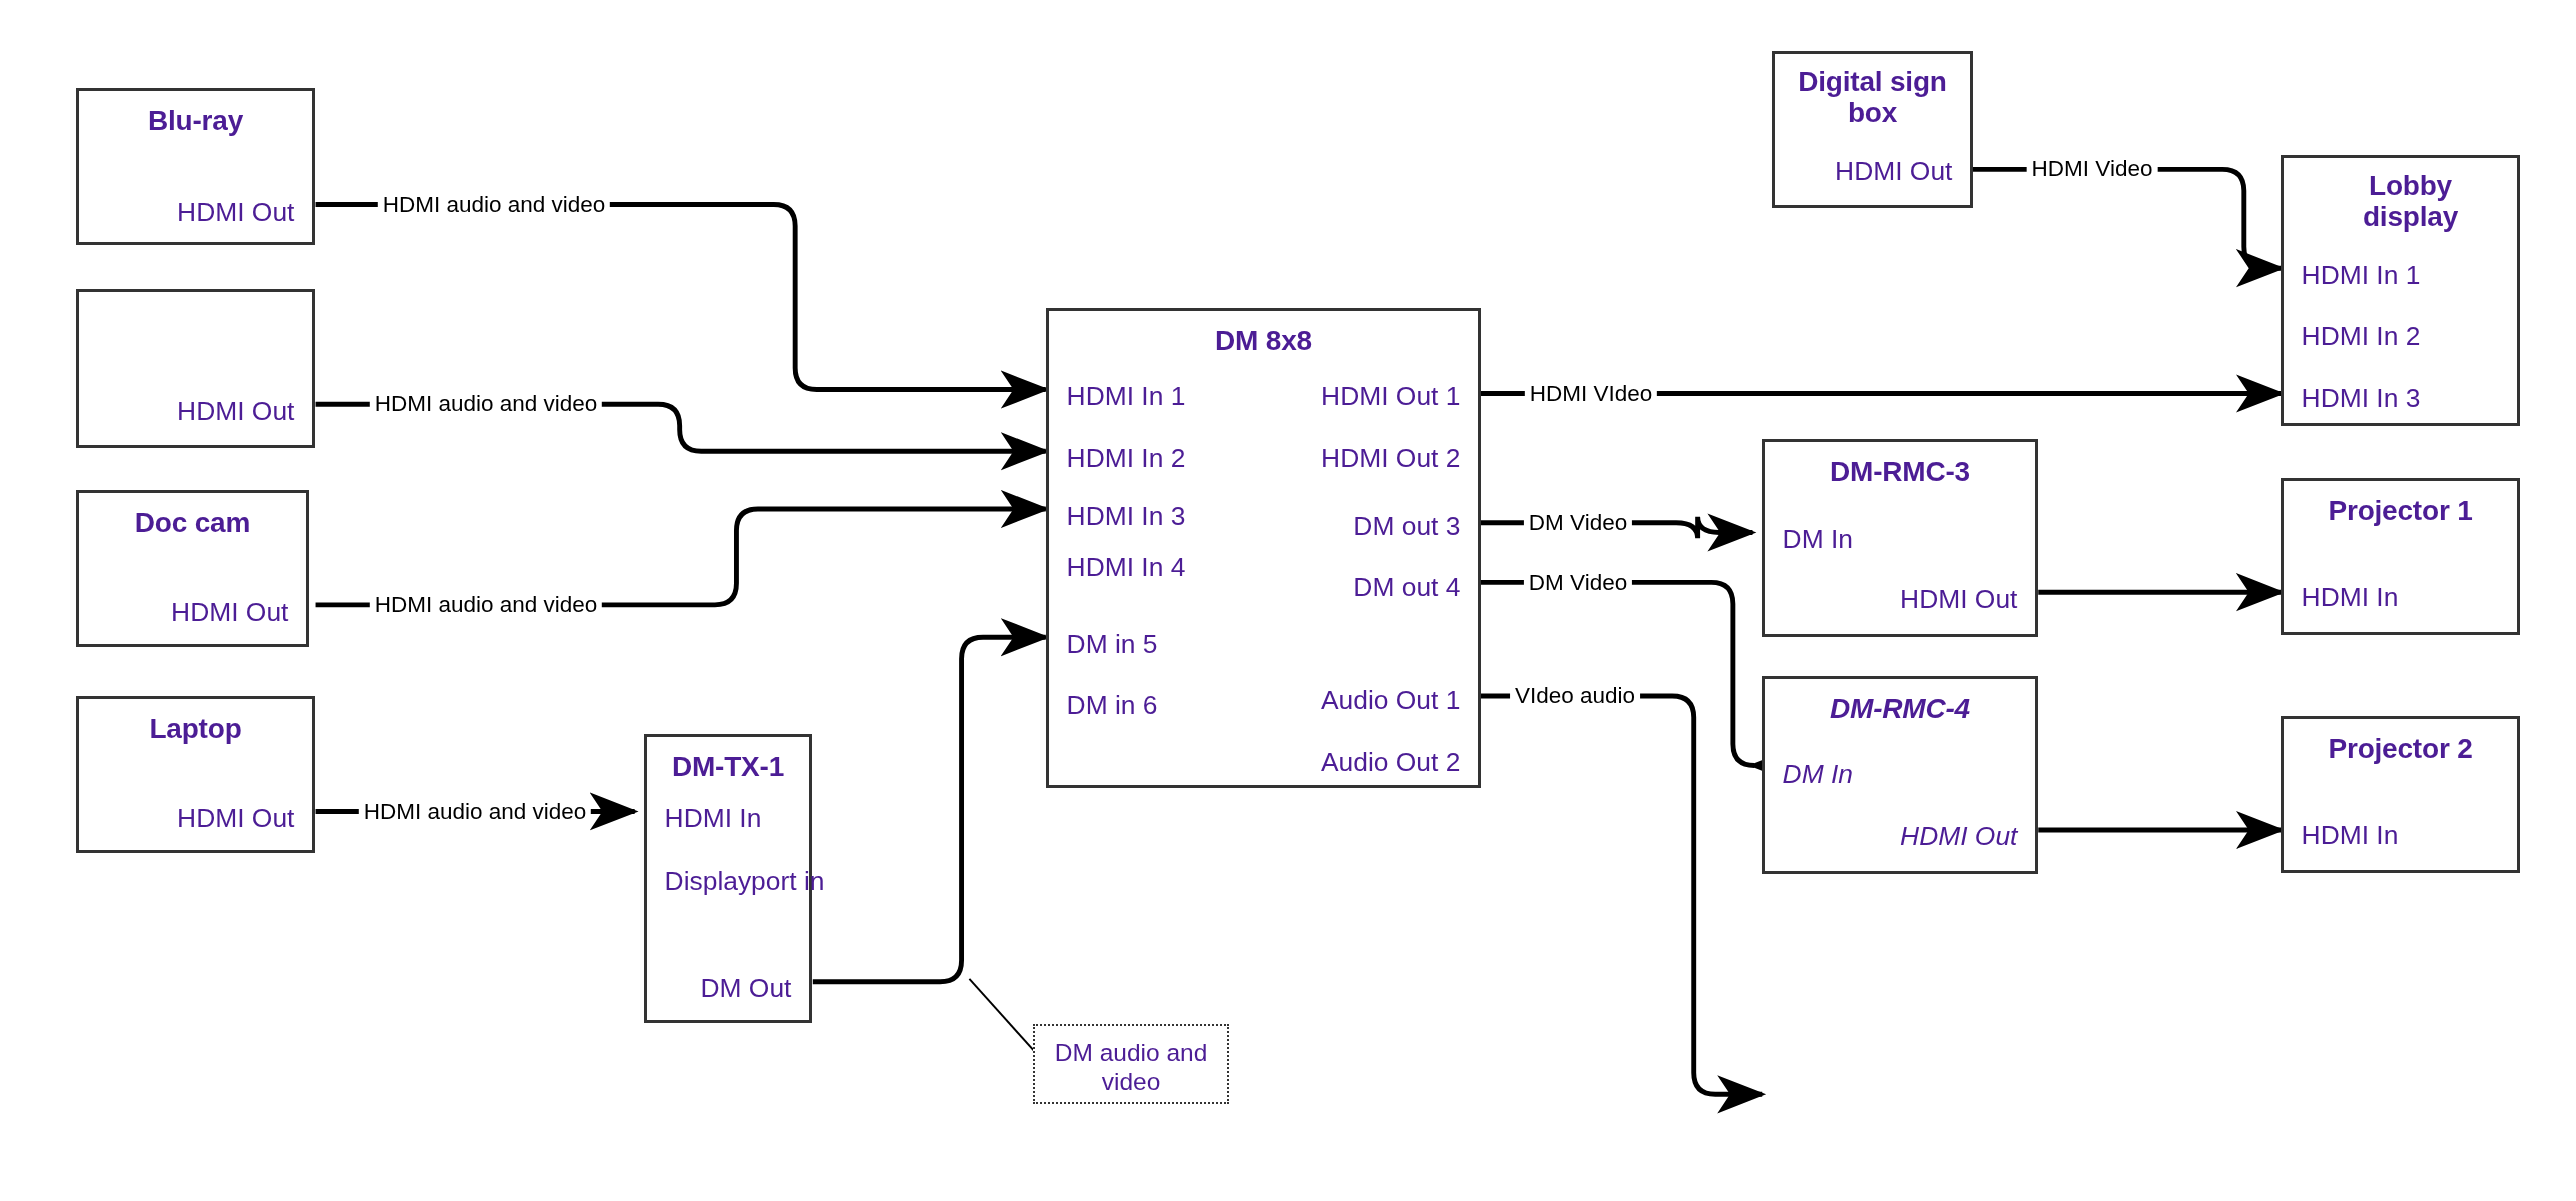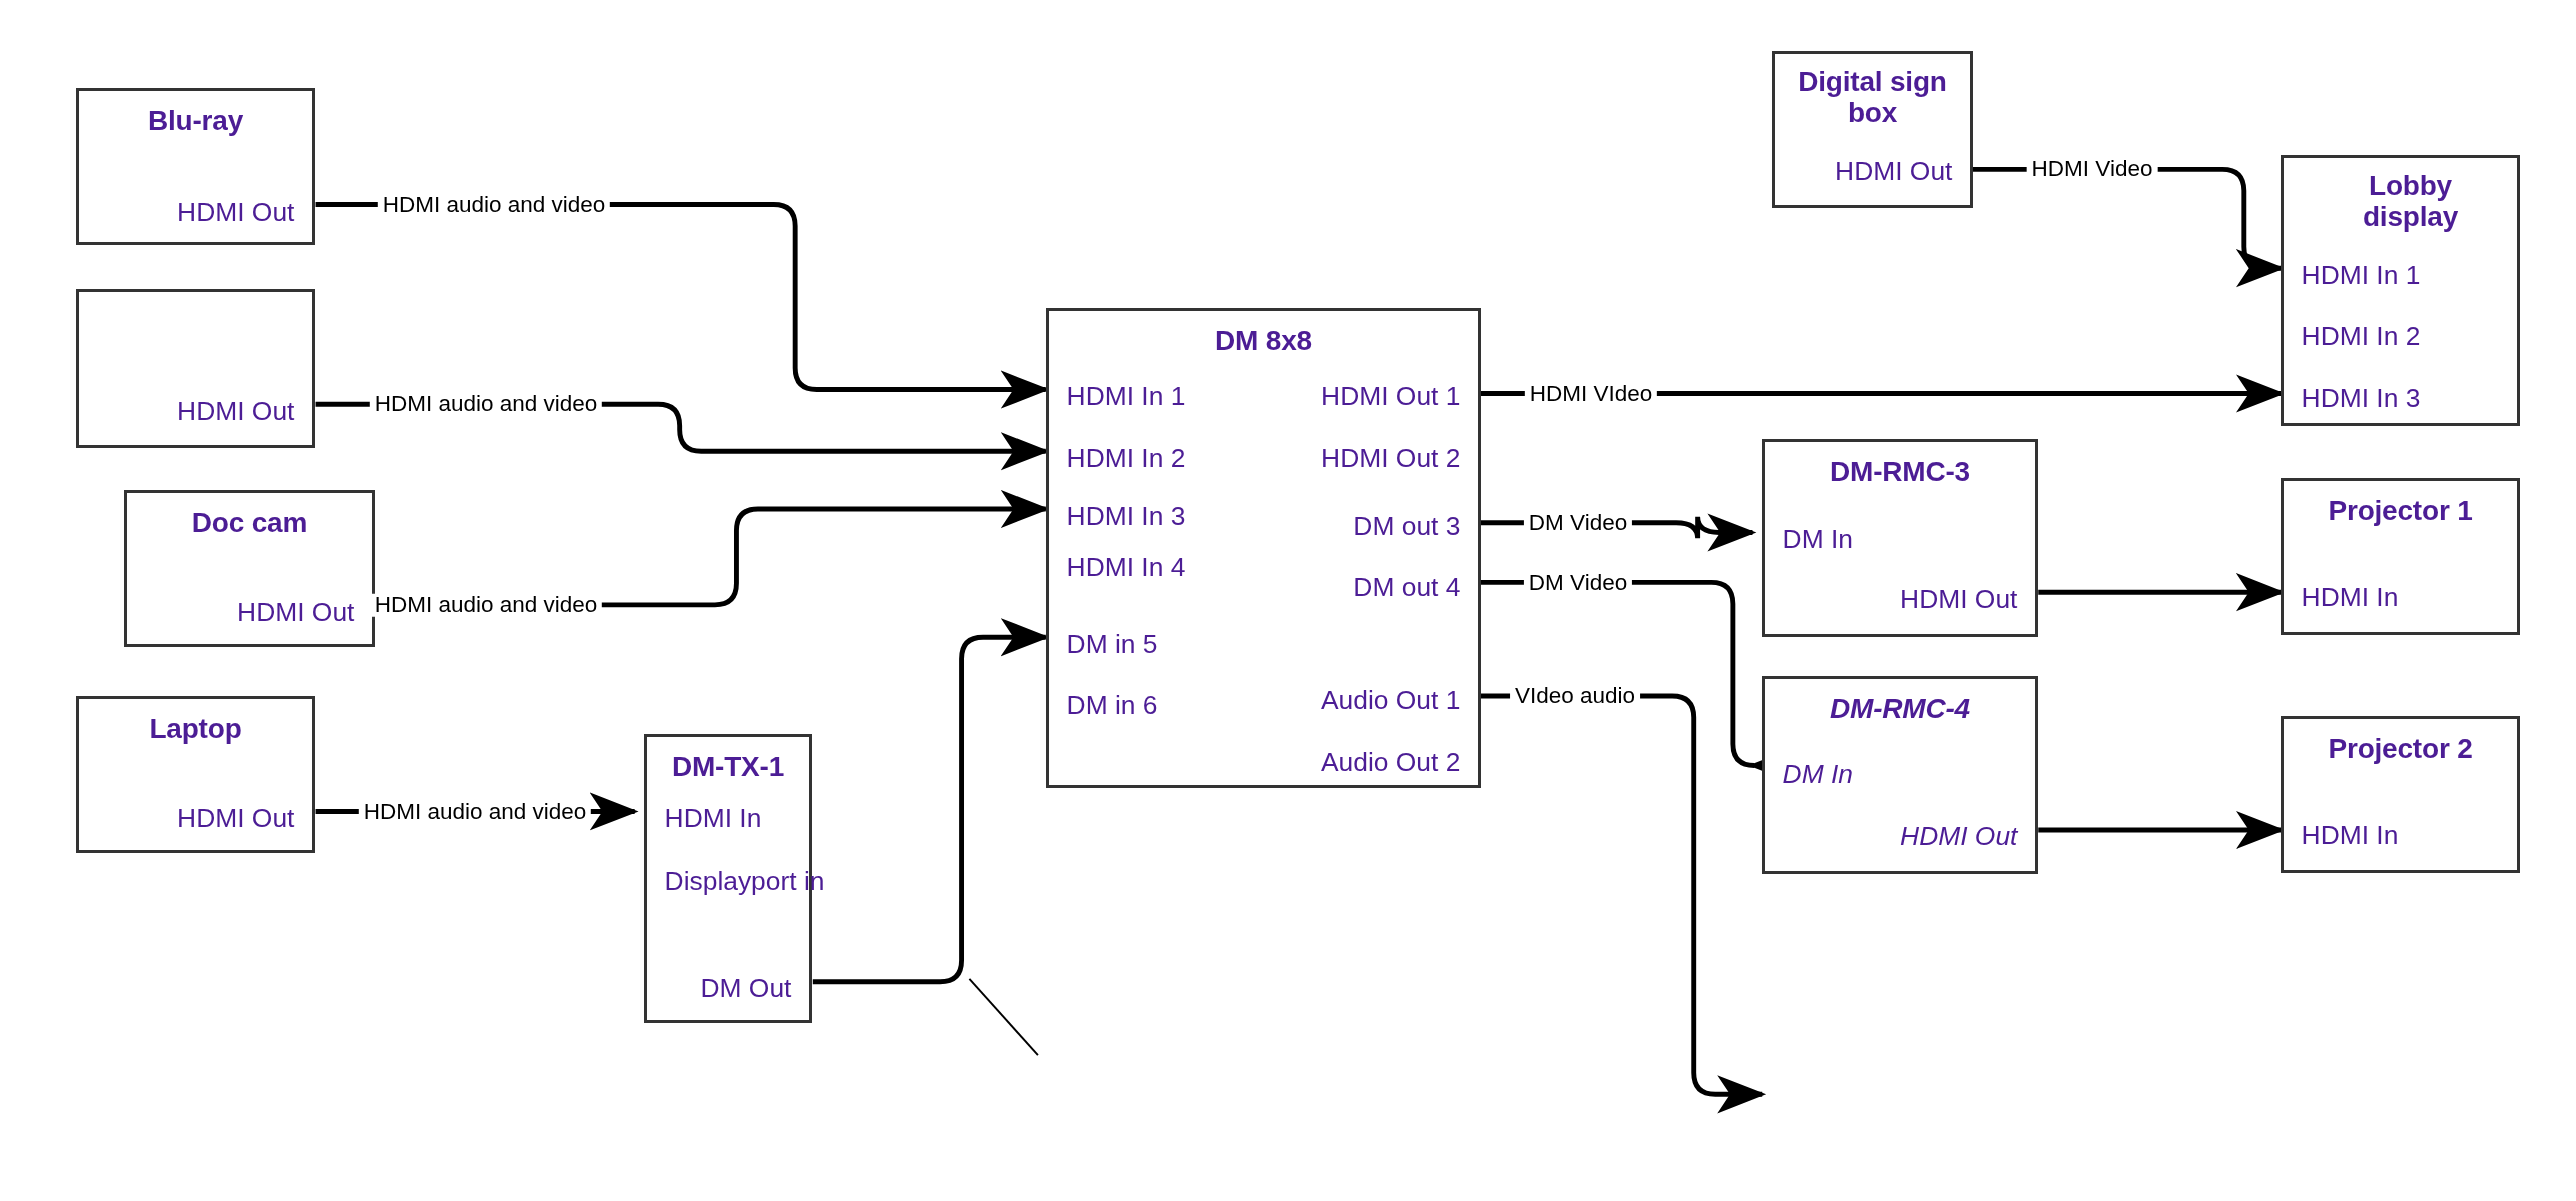--- a/index.html
+++ b/index.html
@@ -111,21 +111,21 @@
 
   <div class="node" style="left:76px; top:88px; width:239px; height:157px;">
     <div class="node-title" style="margin-top:13.7px;">Blu-ray</div>
     <div class="port right" style="top:108px;">HDMI Out</div>
   </div>
 
   <div class="node" style="left:76px; top:289px; width:239px; height:159px;">
     <div class="port right" style="top:106px;">HDMI Out</div>
   </div>
 
-  <div class="node" style="left:76px; top:490px; width:251px; height:157px;margin-left:48px;">
+  <div class="node" style="left:76px; top:490px; width:233px; height:157px;">
     <div class="node-title" style="margin-top:13.7px;">Doc cam</div>
     <div class="port right" style="top:106px;">HDMI Out</div>
   </div>
 
   <div class="node" style="left:76px; top:696px; width:239px; height:157px;">
     <div class="node-title" style="margin-top:13.7px;">Laptop</div>
     <div class="port right" style="top:106px;">HDMI Out</div>
   </div>
 
   <div class="node" style="left:644px; top:734px; width:168px; height:289px;">
@@ -179,20 +179,23 @@
     <div class="node-title" style="margin-top:13.7px;">Projector 1</div>
     <div class="port left" style="top:103px;">HDMI In</div>
   </div>
 
   <div class="node" style="left:2281px; top:716px; width:239px; height:157px;">
     <div class="node-title" style="margin-top:13.7px;">Projector 2</div>
     <div class="port left" style="top:103px;">HDMI In</div>
   </div>
 
 
+  <div class="node dotted" style="left:1033px; top:1024px; width:196px; height:80px;">
+    <div class="callout-text">DM audio and video</div>
+  </div>
 
   <div class="wire-label" style="left:494px; top:205px;">HDMI audio and video</div>
 
   <div class="wire-label" style="left:486px; top:404px;">HDMI audio and video</div>
 
   <div class="wire-label" style="left:486px; top:605px;">HDMI audio and video</div>
 
   <div class="wire-label" style="left:475px; top:812px;">HDMI audio and video</div>
 
   <div class="wire-label" style="left:1591px; top:394px;">HDMI VIdeo</div>

